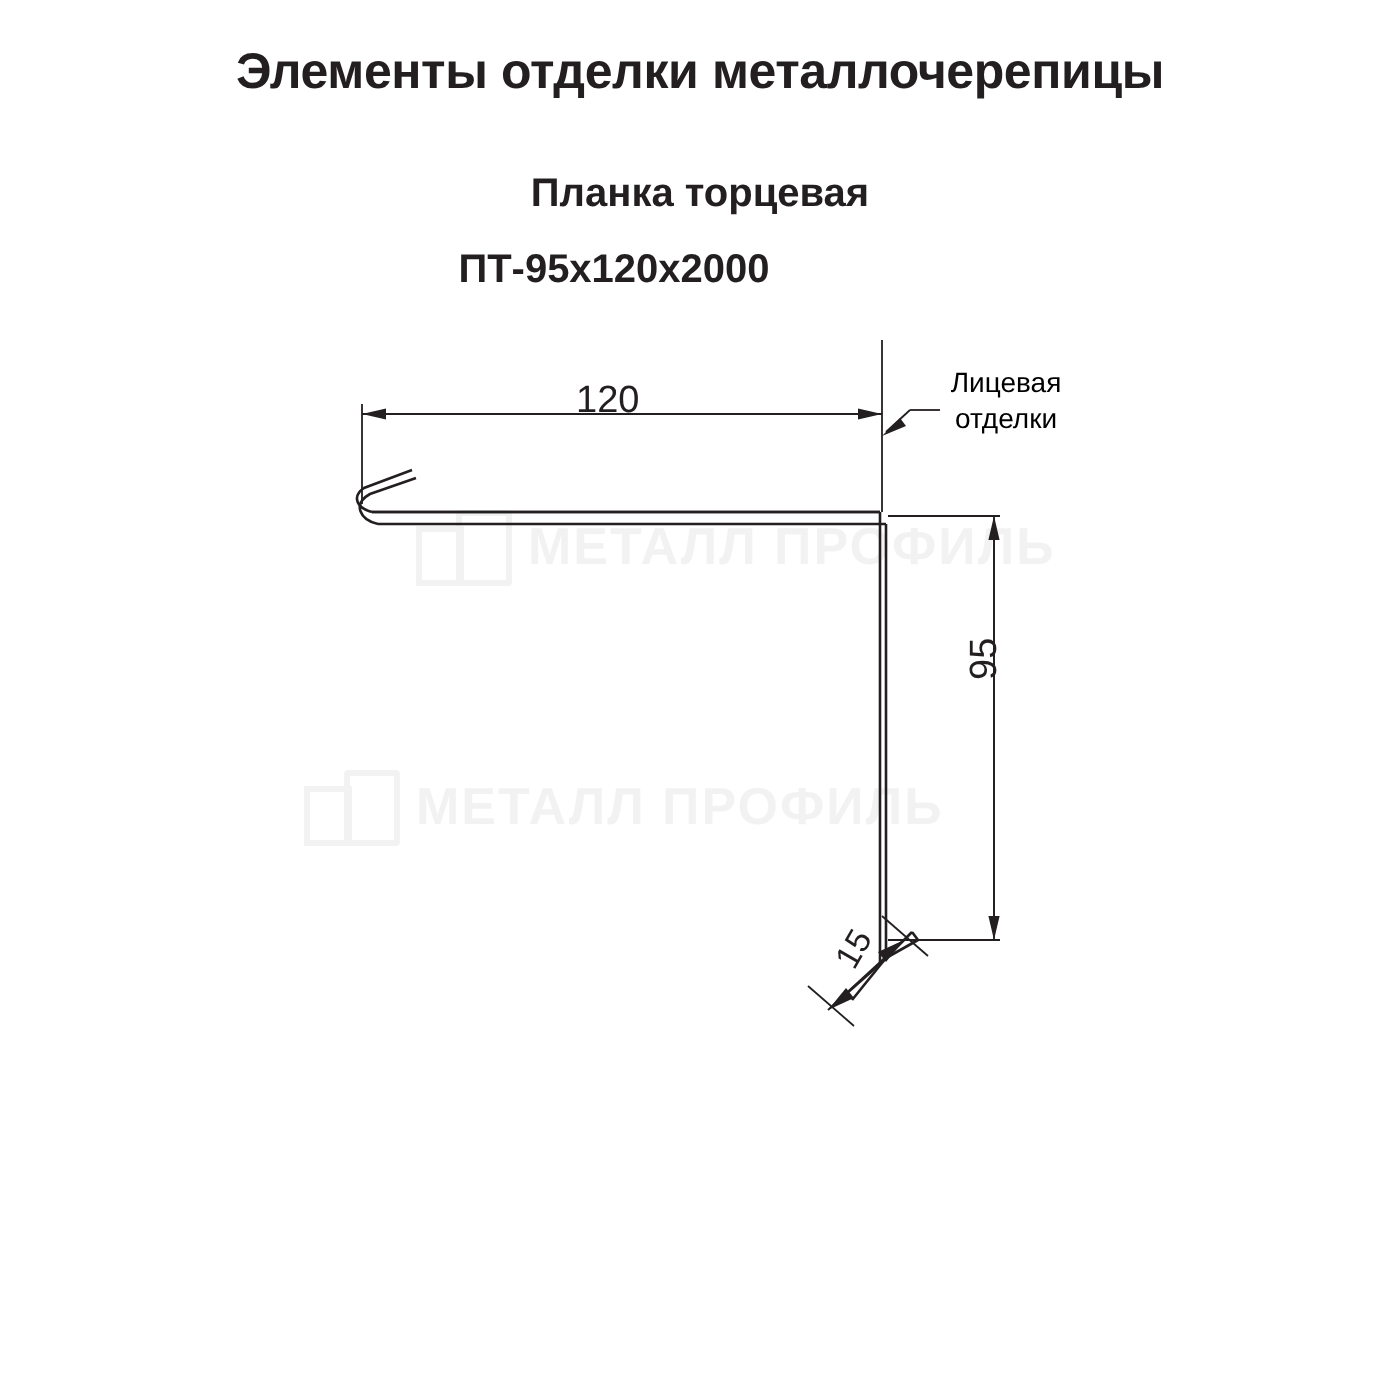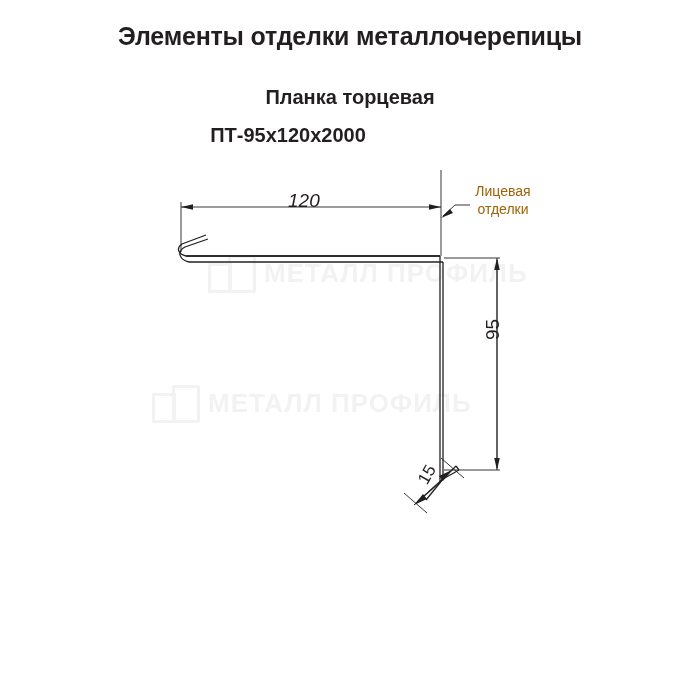--- a/index.html
+++ b/index.html
@@ -41,20 +41,21 @@
     font-weight: bold;
   }
   .title-code {
     position: absolute;
     top: 124px;
     left: 0;
     width: 576px;
     text-align: center;
     font-size: 20px;
     font-weight: bold;
+    padding-left: 19px;
   }
   .drawing {
     position: absolute;
     top: 0;
     left: 0;
     width: 700px;
     height: 700px;
   }
   .wm {
     position: absolute;
@@ -98,24 +99,24 @@
     font-size: 19px;
     color: #231f20;
   }
   .label-face {
     position: absolute;
     left: 458px;
     top: 182px;
     font-size: 14px;
     line-height: 18px;
     text-align: center;
-    color: #a16207;
+    color: #000000;
     width: 90px;
   }
-  .label-120 { left: 288px; top: 190px; font-style: italic; }
+  .label-120 { left: 288px; top: 190px; }
   .label-95  { left: 482px; top: 340px; transform: rotate(-90deg); transform-origin: left top; }
   .label-15  { left: 414px; top: 478px; transform: rotate(-60deg); transform-origin: left top; font-size: 17px; }
 </style>
 </head>
 <body>
 
 <div class="page">
 
   <div class="title-main">Элементы отделки металлочерепицы</div>
   <div class="title-sub">Планка торцевая</div>

